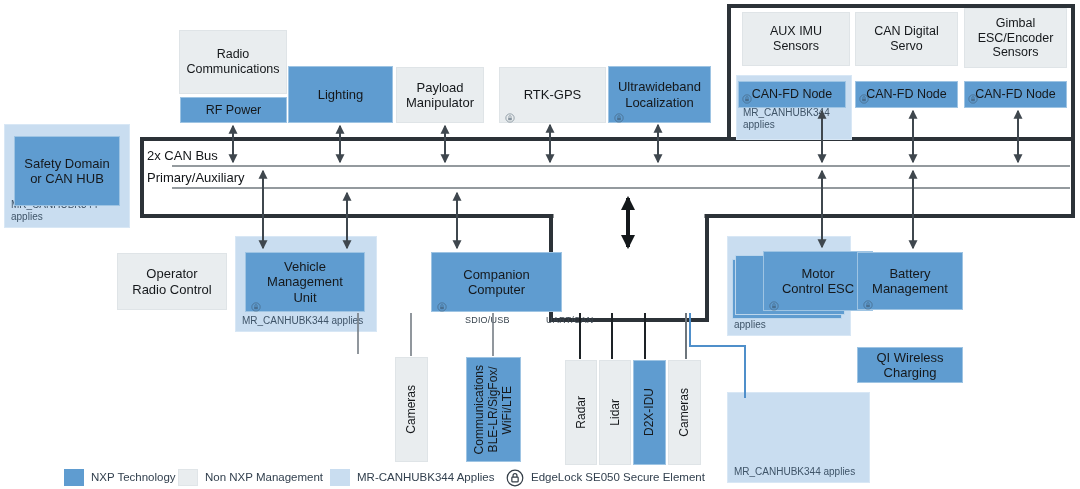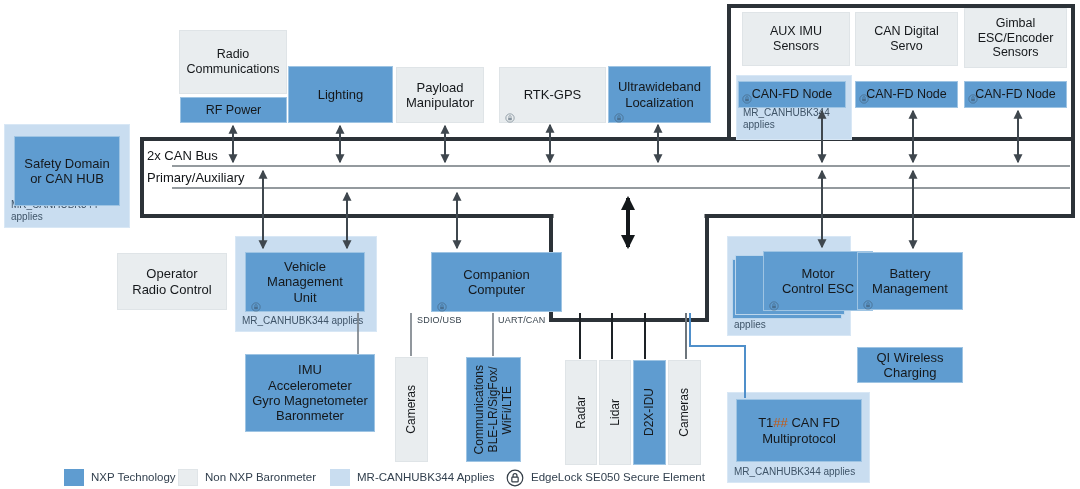--- a/index.html
+++ b/index.html
@@ -18,21 +18,21 @@
   .lbl{white-space:pre-line;font-size:13px;}
   .sm .lbl{font-size:12.5px;}
   .vbox .lbl{writing-mode:vertical-rl;transform:rotate(180deg);font-size:12px;}
   .stack-layer{position:absolute;box-sizing:border-box;background:#5f9cd0;border:1px solid #bcd6ec;z-index:3;}
   
   .selock{position:absolute;left:5px;bottom:3px;width:10px;height:10px;color:rgba(55,75,92,.55);z-index:4;}
   .selock.mid{bottom:auto;top:50%;margin-top:-5px;left:3px;}
   .gray .selock{color:rgba(110,125,138,.8);}
   
   .buslbl{position:absolute;font-size:13px;color:#111417;z-index:3;}
-  .iface{position:absolute;font-size:9px;color:#39454f;z-index:3;letter-spacing:.2px;}
+  .iface{position:absolute;font-size:9px;color:#39454f;z-index:3;letter-spacing:.2px;margin-left:48px;}
   
   #wires{position:absolute;left:0;top:0;z-index:5;pointer-events:none;}
   
   .legend-item-label{position:absolute;font-size:11.5px;color:#33414f;z-index:3;}
   .sw{position:absolute;width:20px;height:17px;z-index:3;}
   .sw-blue{background:#5f9cd0;}
   .sw-gray{background:#e9edef;border:1px solid #e0e5e8;box-sizing:border-box;}
   .sw-light{background:#c9ddf0;}
   .legend-lock{position:absolute;width:18px;height:18px;color:#333d46;z-index:3;}
   .t1hash{color:#c45911;}
@@ -187,26 +187,20 @@
         </svg></span>
   </div>
   <div class="node blue" style="left:857px;top:347px;width:106px;height:36px;">
     <span class="lbl">QI Wireless
 Charging</span>
   </div>
 
   <div class="iface" style="left:417px;top:315px;">SDIO/USB</div>
   <div class="iface" style="left:498px;top:315px;">UART/CAN</div>
 
-  <div class="node blue" style="left:245px;top:354px;width:130px;height:78px;">
-    <span class="lbl">IMU
-Accelerometer
-Gyro Magnetometer
-Baronmeter</span>
-  </div>
   <div class="node gray vbox" style="left:395px;top:357px;width:33px;height:105px;">
     <span class="lbl">Cameras</span>
   </div>
   <div class="node blue vbox" style="left:466px;top:357px;width:55px;height:105px;">
     <span class="lbl">Communications
 BLE-LR/SigFox/
 WiFi/LTE</span>
   </div>
   <div class="node gray vbox" style="left:565px;top:360px;width:32px;height:105px;">
     <span class="lbl">Radar</span>
@@ -217,29 +211,25 @@
   <div class="node blue vbox" style="left:633px;top:360px;width:33px;height:105px;">
     <span class="lbl">D2X-IDU</span>
   </div>
   <div class="node gray vbox" style="left:668px;top:360px;width:33px;height:105px;">
     <span class="lbl">Cameras</span>
   </div>
 
   <div class="holder" style="left:727px;top:392px;width:143px;height:91px;">
     <span class="note">MR_CANHUBK344 applies</span>
   </div>
-  <div class="node blue" style="left:736px;top:399px;width:126px;height:63px;">
-    <span class="lbl"><span>T1</span><span class="t1hash">##</span><span> CAN FD</span>
-<span>Multiprotocol</span></span>
-  </div>
 
   <div class="sw sw-blue" style="left:64px;top:469px;"></div>
   <div class="legend-item-label" style="left:91px;top:471px;">NXP Technology</div>
   <div class="sw sw-gray" style="left:178px;top:469px;"></div>
-  <div class="legend-item-label" style="left:205px;top:471px;">Non NXP Baronmeter</div>
+  <div class="legend-item-label" style="left:205px;top:471px;">Non NXP Management</div>
   <div class="sw sw-light" style="left:330px;top:469px;"></div>
   <div class="legend-item-label" style="left:357px;top:471px;">MR-CANHUBK344 Applies</div>
   <span class="legend-lock" style="left:506px;top:469px;">
     <svg viewBox="0 0 12 12" width="18" height="18">
         <circle cx="6" cy="6" r="5.2" fill="none" stroke="currentColor" stroke-width="0.8"></circle>
         <rect x="3.9" y="5.4" width="4.2" height="3.2" rx="0.5" fill="none" stroke="currentColor" stroke-width="0.8"></rect>
         <path d="M4.7 5.4 V4.4 a1.3 1.3 0 0 1 2.6 0 V5.4" fill="none" stroke="currentColor" stroke-width="0.8"></path>
       </svg>
   </span>
   <div class="legend-item-label" style="left:531px;top:471px;">EdgeLock SE050 Secure Element</div>

